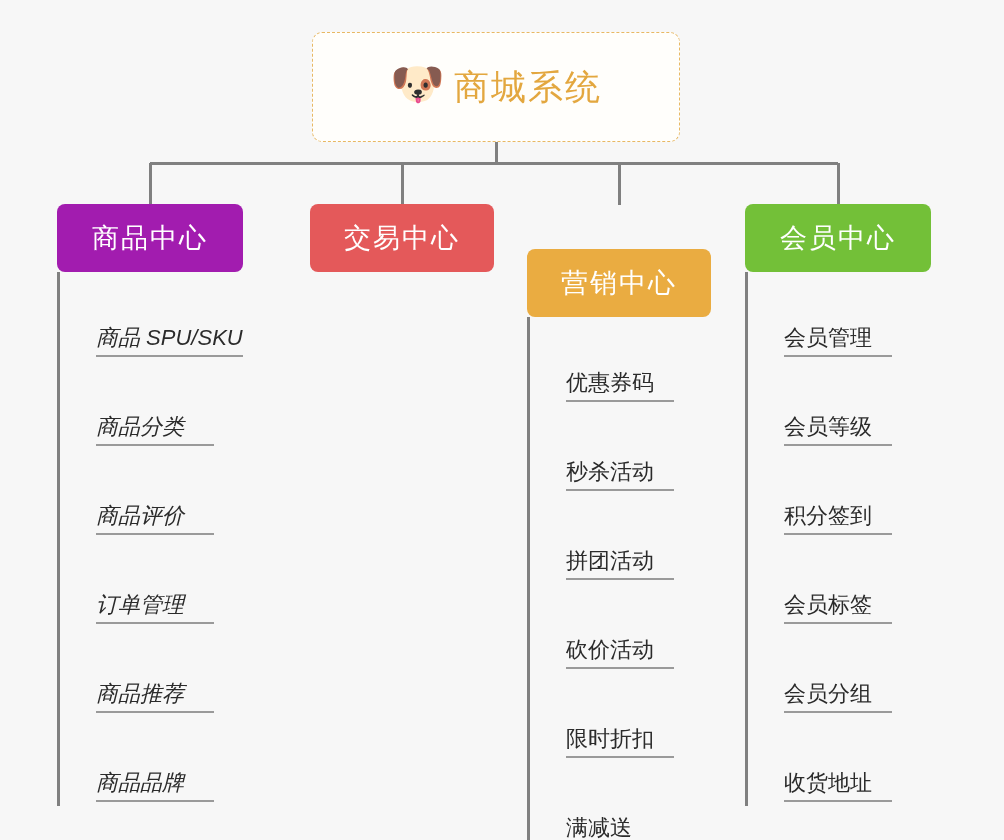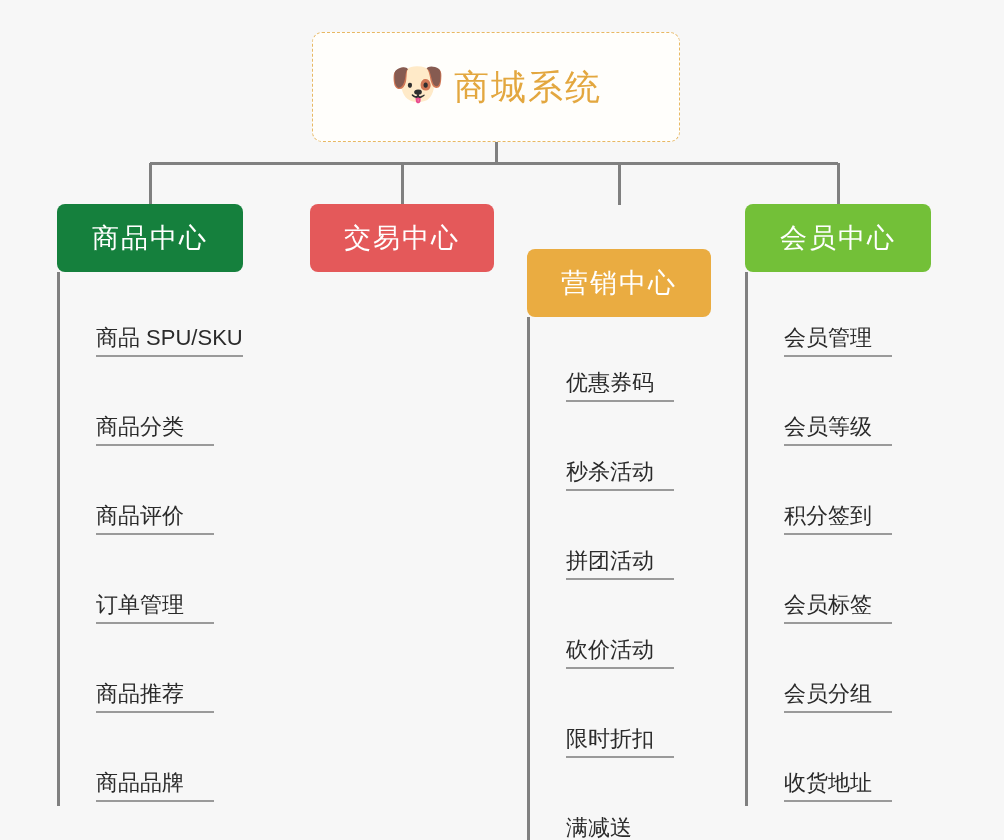--- a/index.html
+++ b/index.html
@@ -103,21 +103,21 @@
   .branch-item .item-label {
     font-size: 22px;
     color: #2b2b2b;
     white-space: nowrap;
     line-height: 1.1;
     padding-bottom: 5px;
     border-bottom: 2px solid #9a9a9a;
     display: inline-block;
     min-width: 108px;
   }
-  .branch.b0 .branch-item .item-label { min-width: 118px; }
+  .branch.b0 .branch-item .item-label { min-width: 118px; font-style: italic; }
 </style>
 </head>
 <body>
 
 <div id="mindmap" style="background: rgb(247, 247, 247);">
 
   <div class="root-node" style="border-color: rgb(232, 184, 99); background: rgb(255, 254, 251);">
     <span class="root-emoji">🐶</span>
     <span class="root-title" style="color: rgb(227, 167, 63);">商城系统</span>
   </div>
@@ -130,21 +130,21 @@
       <line x1="150" y1="163" x2="838" y2="163"></line>
 
       <line x1="150" y1="163" x2="150" y2="205"></line>
       <line x1="402" y1="163" x2="402" y2="205"></line>
       <line x1="619" y1="163" x2="619" y2="205"></line>
       <line x1="838" y1="163" x2="838" y2="205"></line>
     </g>
   </svg>
 
   <div class="branch b0">
-    <div class="branch-header" style="background: #15803d;">
+    <div class="branch-header" style="background: #a21caf;">
       <span>商品中心</span>
     </div>
     <div class="branch-items">
       <div class="branch-item">
         <span class="item-label">商品 SPU/SKU</span>
       </div>
       <div class="branch-item">
         <span class="item-label">商品分类</span>
       </div>
       <div class="branch-item">

